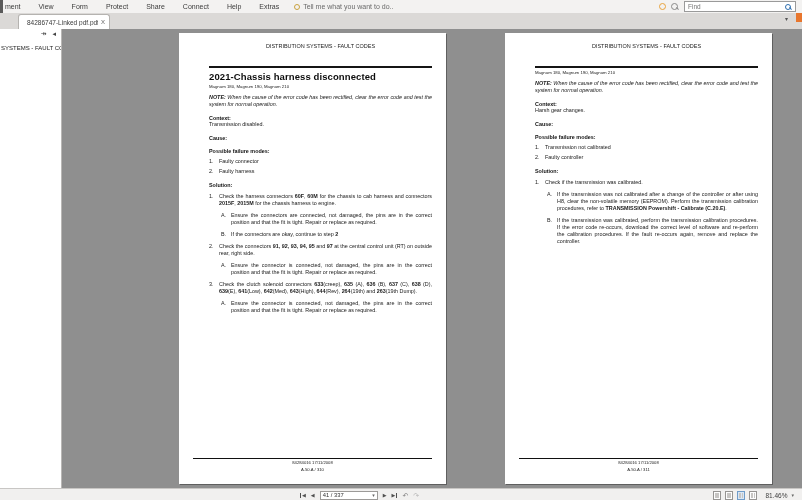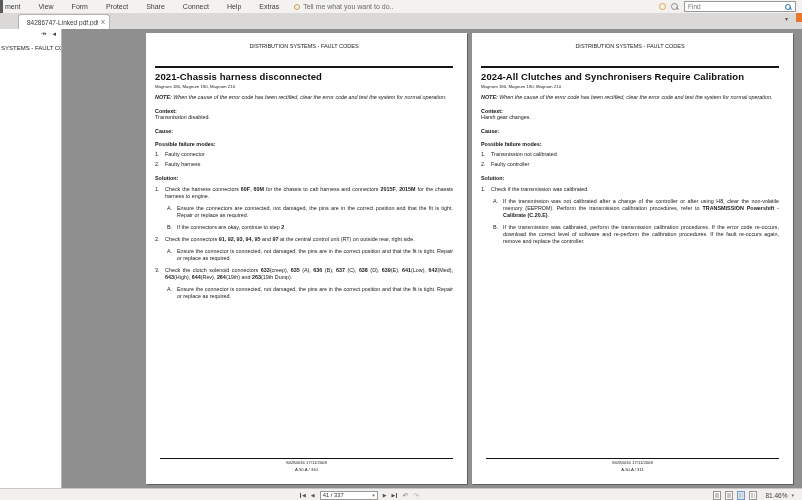--- a/index.html
+++ b/index.html
@@ -33,21 +33,21 @@
   .find-caret { position:absolute; right:14px; top:2px; font-size:6px; color:#555; }
   .orange-badge { position:absolute; right:0; top:0; width:6px; height:9px; background:#e8762d; }
 
   
   .sidebar { position:absolute; left:0; top:29px; width:62px; height:459px; background:#ffffff; border-right:1px solid #b9b7b5; }
   .sidebar-controls { position:absolute; right:3px; top:1px; font-size:7px; color:#444; letter-spacing:2px; white-space:nowrap; }
   .bookmark-link { position:absolute; left:1px; top:16px; width:60px; font-size:6px; color:#222; text-decoration:underline; white-space:nowrap; overflow:hidden; cursor:pointer; }
 
   
   .docarea { position:absolute; left:63px; top:29px; width:739px; height:459px; background:#8f8f8f; }
-  .page { position:absolute; top:4px; width:321px; height:451px; background:#ffffff; box-shadow:1px 1px 0 #5f5f5f; padding:10px 14px 26px 9px; }
+  .page { position:absolute; top:4px; width:267px; height:451px; background:#ffffff; box-shadow:1px 1px 0 #5f5f5f; padding:10px 14px 26px 30px;margin-left:33px; }
   .page1 { left:83px; }
   .page2 { left:409px; }
 
   .p-header { text-align:center; font-size:5.5px; color:#1c1c1c; }
   .divider { height:2px; background:#151515; margin-top:17px; }
   .p-title { font-size:9.5px; font-weight:bold; color:#0d0d0d; margin-top:3px; letter-spacing:0.1px; }
   .p-models { font-size:4.3px; color:#222; margin-top:2px; }
   .p-note { font-size:5.4px; font-style:italic; color:#1a1a1a; margin-top:5px; line-height:1.3; text-align:justify; }
   .label { font-size:5.4px; font-weight:bold; color:#111; margin-top:7px; }
   .plain { font-size:5.4px; color:#1a1a1a; line-height:1.3; }
@@ -170,21 +170,20 @@
       </div>
       <div class="p-footer">
         <div>84284016 17/11/2008</div>
         <div>A.50.A / 310</div>
       </div>
     </div>
 
     <div class="page page2">
       <div class="p-header">DISTRIBUTION SYSTEMS - FAULT CODES</div>
       <div class="divider"></div>
-      <div class="p-title">2024-All Clutches and Synchronisers Require Calibration</div>
       <div class="p-models">Magnum 180, Magnum 190, Magnum 210</div>
       <div class="p-note"><span style="font-weight: bold;">NOTE:</span><span> When the cause of the error code has been rectified, clear the error code and test the system for normal operation.</span></div>
       <div class="label">Context:</div>
       <div class="plain">Harsh gear changes.</div>
       <div class="label">Cause:</div>
       <div class="label">Possible failure modes:</div>
       <div class="fm-row">
         <span class="marker">1.</span>
         <span class="stext">Transmission not calibrated</span>
       </div>

